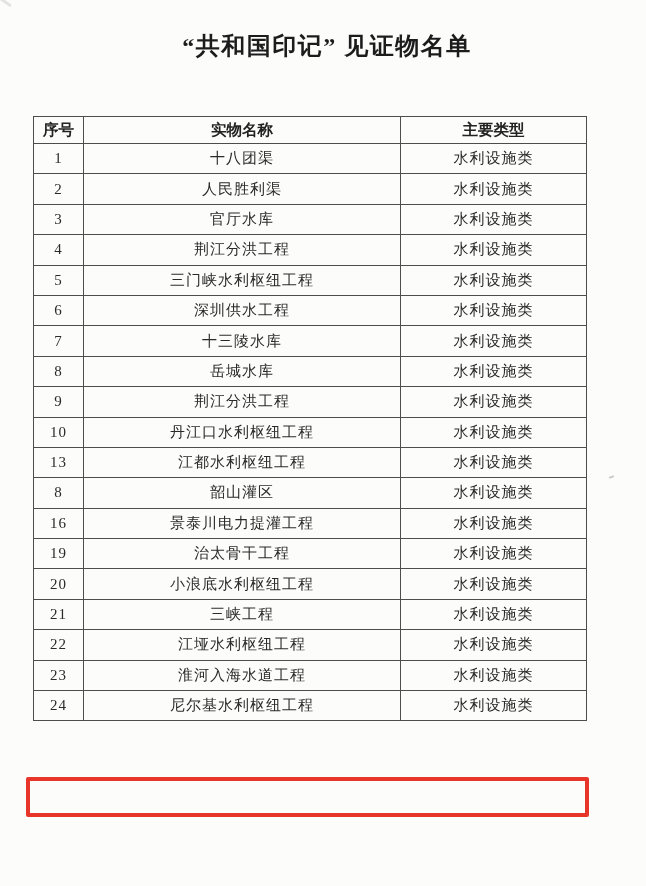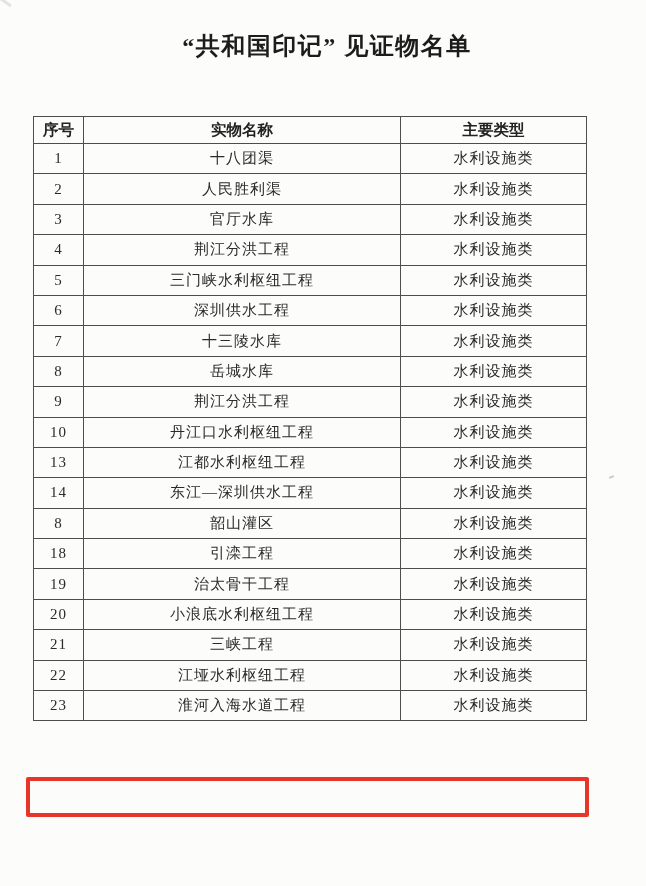--- a/index.html
+++ b/index.html
@@ -150,32 +150,27 @@
     <td>10</td>
     <td>丹江口水利枢纽工程</td>
     <td>水利设施类</td>
   </tr>
         <tr>
     <td>13</td>
     <td>江都水利枢纽工程</td>
     <td>水利设施类</td>
   </tr>
         <tr>
-    <td>14</td>
-    <td>东江—深圳供水工程</td>
-    <td>水利设施类</td>
-  </tr>
-        <tr>
     <td>8</td>
     <td>韶山灌区</td>
     <td>水利设施类</td>
   </tr>
         <tr>
-    <td>18</td>
-    <td>引滦工程</td>
+    <td>16</td>
+    <td>景泰川电力提灌工程</td>
     <td>水利设施类</td>
   </tr>
         <tr>
     <td>19</td>
     <td>治太骨干工程</td>
     <td>水利设施类</td>
   </tr>
         <tr>
     <td>20</td>
     <td>小浪底水利枢纽工程</td>
@@ -187,20 +182,25 @@
     <td>水利设施类</td>
   </tr>
         <tr>
     <td>22</td>
     <td>江垭水利枢纽工程</td>
     <td>水利设施类</td>
   </tr>
         <tr>
     <td>23</td>
     <td>淮河入海水道工程</td>
+    <td>水利设施类</td>
+  </tr>
+        <tr>
+    <td>24</td>
+    <td>尼尔基水利枢纽工程</td>
     <td>水利设施类</td>
   </tr>
       </tbody>
   </table>
   <div class="red-box" style="top: 660.703px; height: 40.3906px; border-color: rgb(232, 53, 42);"></div>
 </div>
 
 <div class="speck"></div>
 
 </body></html>

